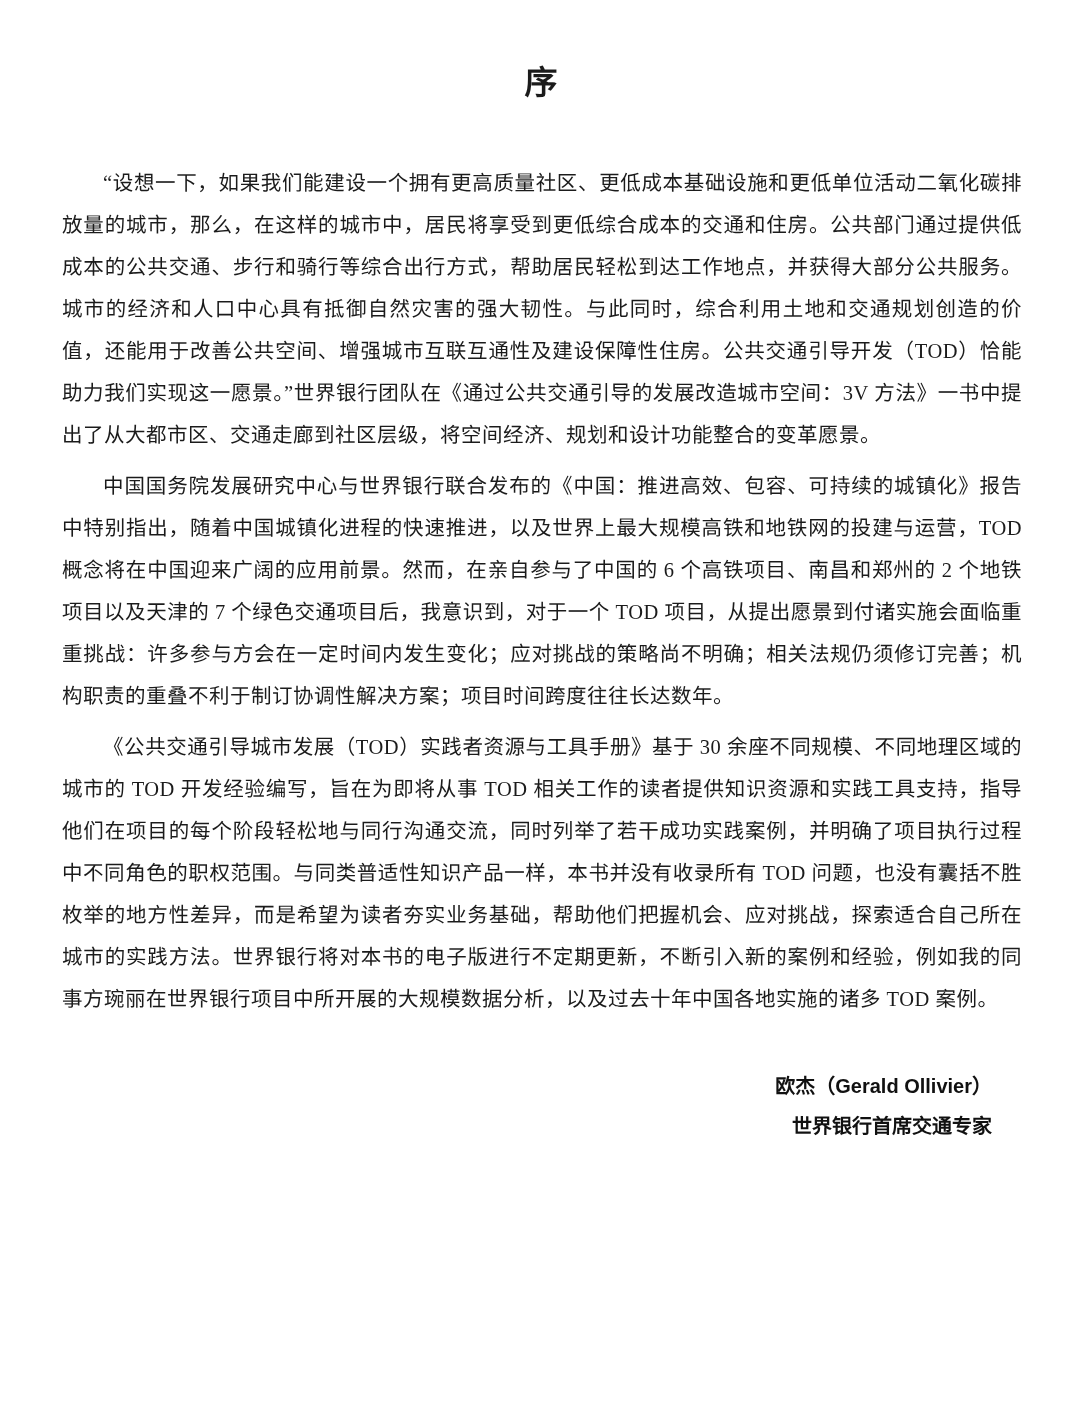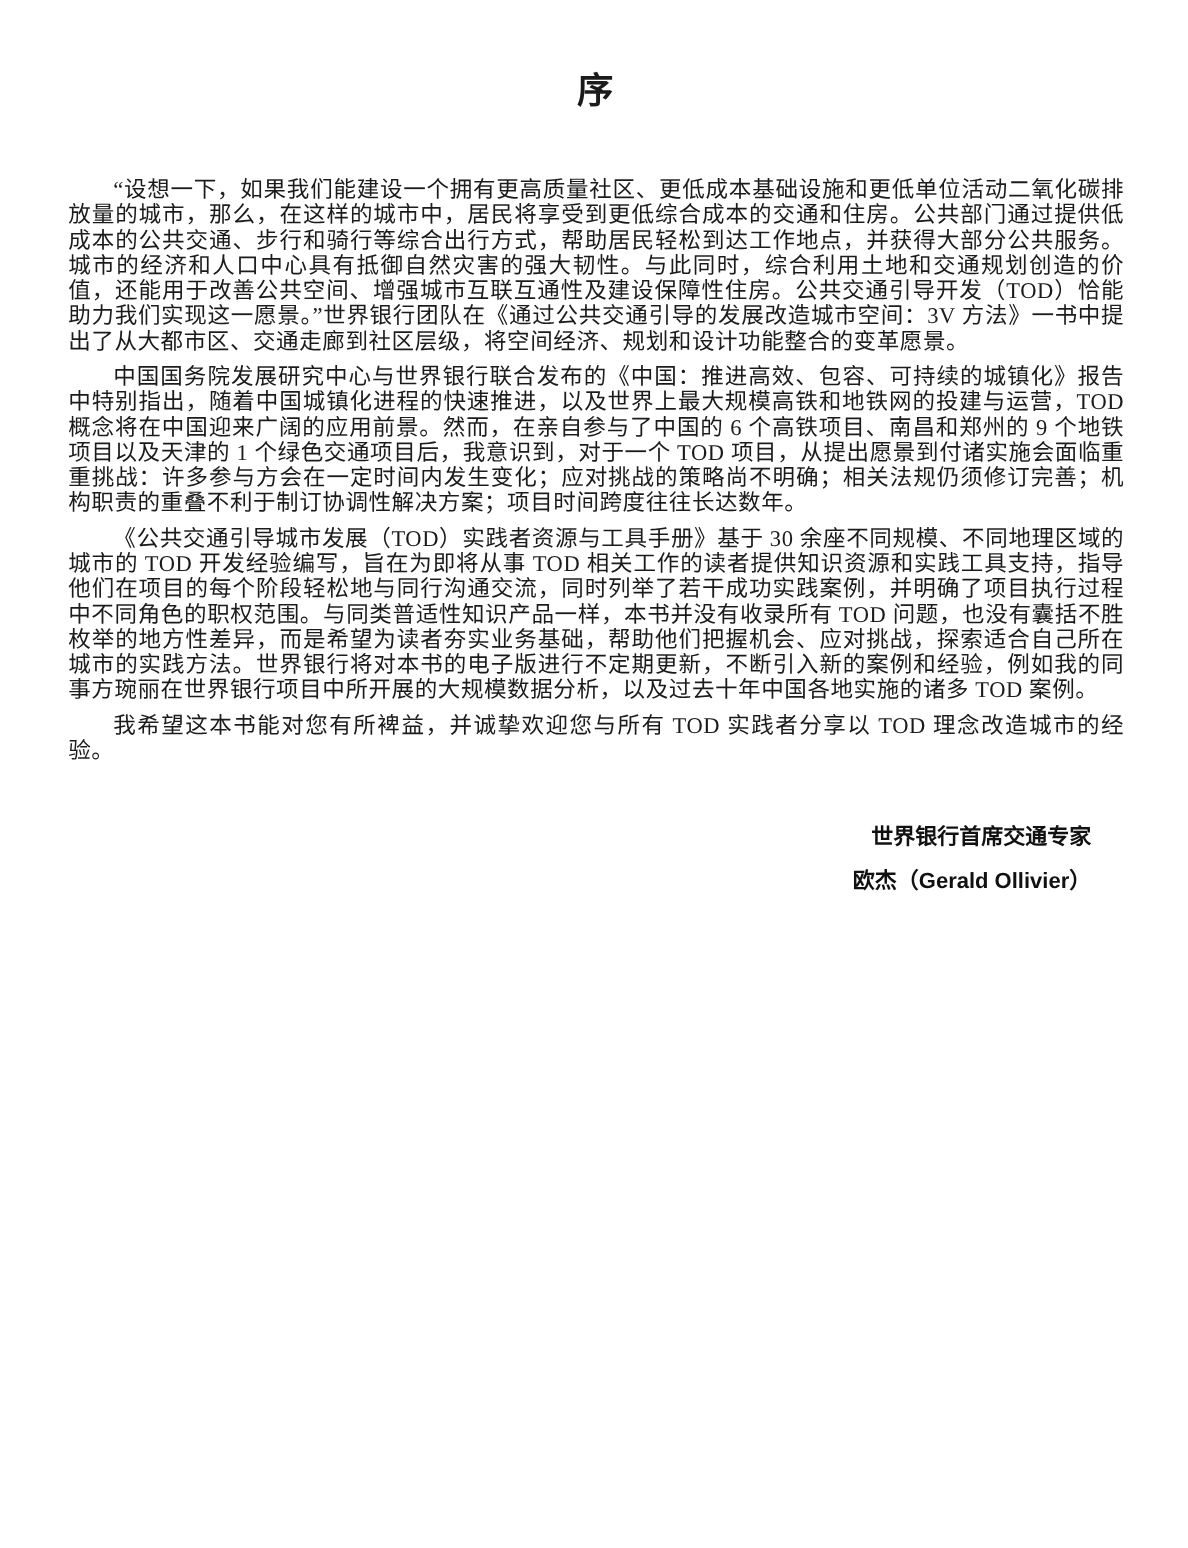--- a/index.html
+++ b/index.html
@@ -21,21 +21,21 @@
   .doc-title {
     font-size: 33px;
     font-weight: bold;
     text-align: center;
     letter-spacing: 2px;
     margin: 0 0 58px 0;
     color: #1b1b1b;
   }
   .body-text p {
     font-size: 20.5px;
-    line-height: 23px;
+    line-height: 42px;
     text-align: justify;
     text-justify: inter-ideograph;
     text-indent: 2em;
     margin: 2px 0 9px 0;
     letter-spacing: 0.5px;
     word-break: break-all;
     font-family: Liberation Serif, serif;
   }
   .signature {
     margin-top: 46px;
@@ -51,22 +51,21 @@
   }
 </style>
 </head>
 <body>
 
 <div class="page">
   <h1 class="doc-title">序</h1>
 
   <div class="body-text">
     <p>“设想一下，如果我们能建设一个拥有更高质量社区、更低成本基础设施和更低单位活动二氧化碳排放量的城市，那么，在这样的城市中，居民将享受到更低综合成本的交通和住房。公共部门通过提供低成本的公共交通、步行和骑行等综合出行方式，帮助居民轻松到达工作地点，并获得大部分公共服务。城市的经济和人口中心具有抵御自然灾害的强大韧性。与此同时，综合利用土地和交通规划创造的价值，还能用于改善公共空间、增强城市互联互通性及建设保障性住房。公共交通引导开发（TOD）恰能助力我们实现这一愿景。”世界银行团队在《通过公共交通引导的发展改造城市空间：3V 方法》一书中提出了从大都市区、交通走廊到社区层级，将空间经济、规划和设计功能整合的变革愿景。</p>
-    <p>中国国务院发展研究中心与世界银行联合发布的《中国：推进高效、包容、可持续的城镇化》报告中特别指出，随着中国城镇化进程的快速推进，以及世界上最大规模高铁和地铁网的投建与运营，TOD 概念将在中国迎来广阔的应用前景。然而，在亲自参与了中国的 6 个高铁项目、南昌和郑州的 9 个地铁项目以及天津的 1 个绿色交通项目后，我意识到，对于一个 TOD 项目，从提出愿景到付诸实施会面临重重挑战：许多参与方会在一定时间内发生变化；应对挑战的策略尚不明确；相关法规仍须修订完善；机构职责的重叠不利于制订协调性解决方案；项目时间跨度往往长达数年。</p>
+    <p>中国国务院发展研究中心与世界银行联合发布的《中国：推进高效、包容、可持续的城镇化》报告中特别指出，随着中国城镇化进程的快速推进，以及世界上最大规模高铁和地铁网的投建与运营，TOD 概念将在中国迎来广阔的应用前景。然而，在亲自参与了中国的 6 个高铁项目、南昌和郑州的 2 个地铁项目以及天津的 7 个绿色交通项目后，我意识到，对于一个 TOD 项目，从提出愿景到付诸实施会面临重重挑战：许多参与方会在一定时间内发生变化；应对挑战的策略尚不明确；相关法规仍须修订完善；机构职责的重叠不利于制订协调性解决方案；项目时间跨度往往长达数年。</p>
     <p>《公共交通引导城市发展（TOD）实践者资源与工具手册》基于 30 余座不同规模、不同地理区域的城市的 TOD 开发经验编写，旨在为即将从事 TOD 相关工作的读者提供知识资源和实践工具支持，指导他们在项目的每个阶段轻松地与同行沟通交流，同时列举了若干成功实践案例，并明确了项目执行过程中不同角色的职权范围。与同类普适性知识产品一样，本书并没有收录所有 TOD 问题，也没有囊括不胜枚举的地方性差异，而是希望为读者夯实业务基础，帮助他们把握机会、应对挑战，探索适合自己所在城市的实践方法。世界银行将对本书的电子版进行不定期更新，不断引入新的案例和经验，例如我的同事方琬丽在世界银行项目中所开展的大规模数据分析，以及过去十年中国各地实施的诸多 TOD 案例。</p>
-    <p>我希望这本书能对您有所裨益，并诚挚欢迎您与所有 TOD 实践者分享以 TOD 理念改造城市的经验。</p>
   </div>
 
   <div class="signature">
+    <div class="sig-line">欧杰（Gerald Ollivier）</div>
     <div class="sig-line">世界银行首席交通专家</div>
-    <div class="sig-line">欧杰（Gerald Ollivier）</div>
   </div>
 </div>
 
 </body></html>

